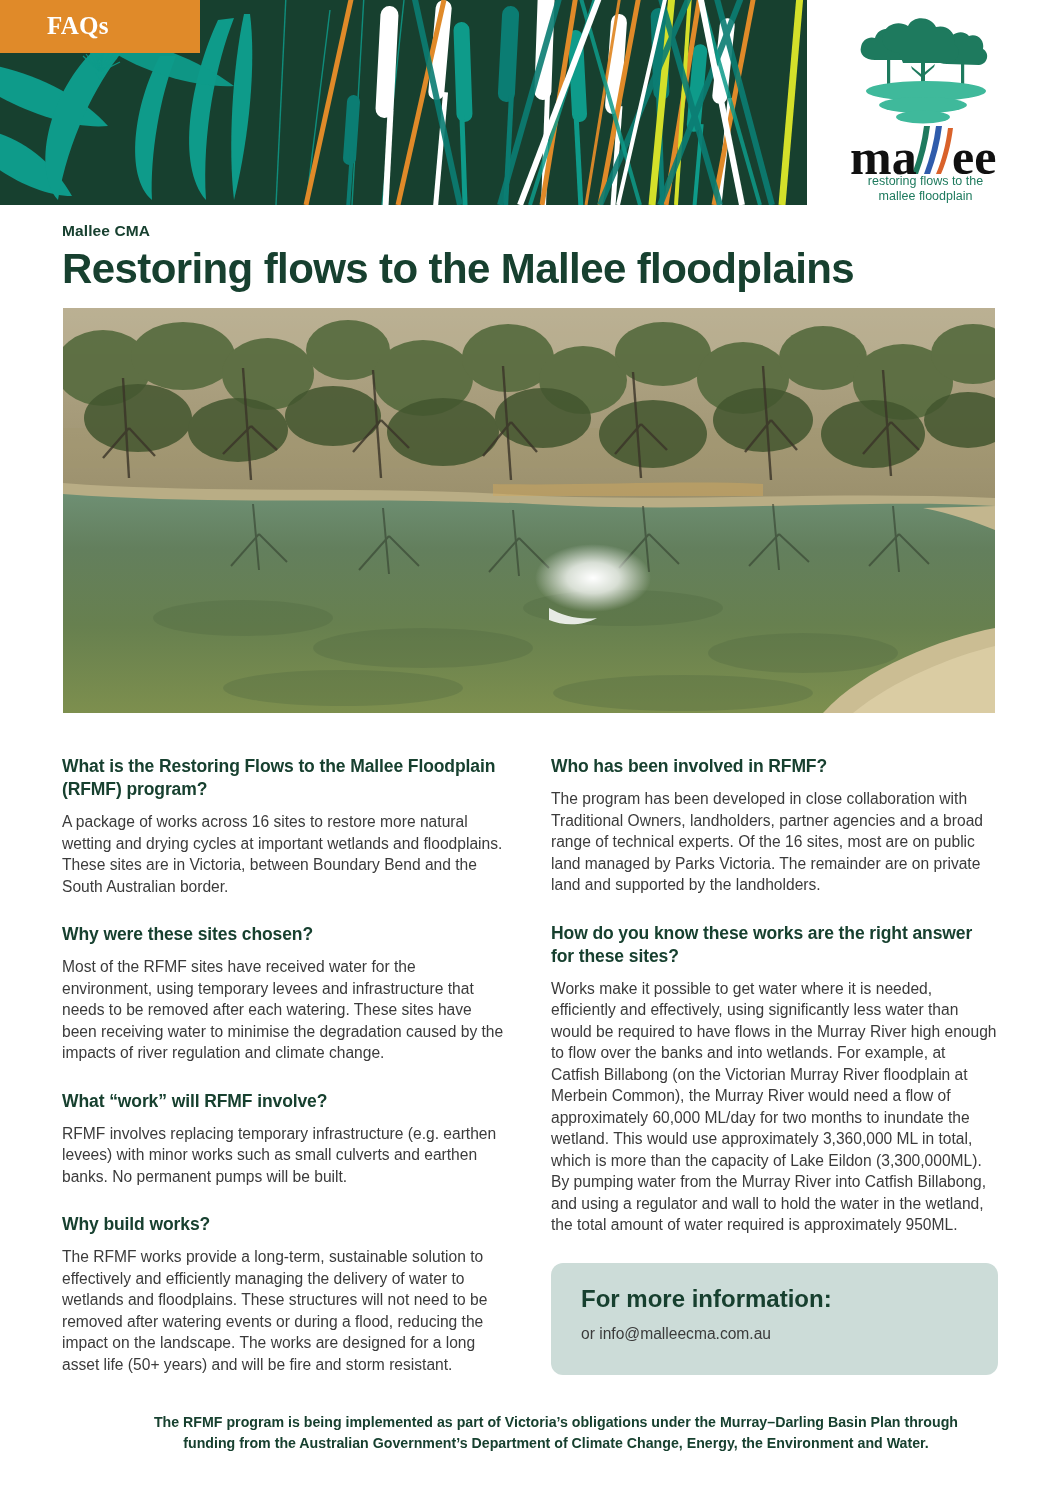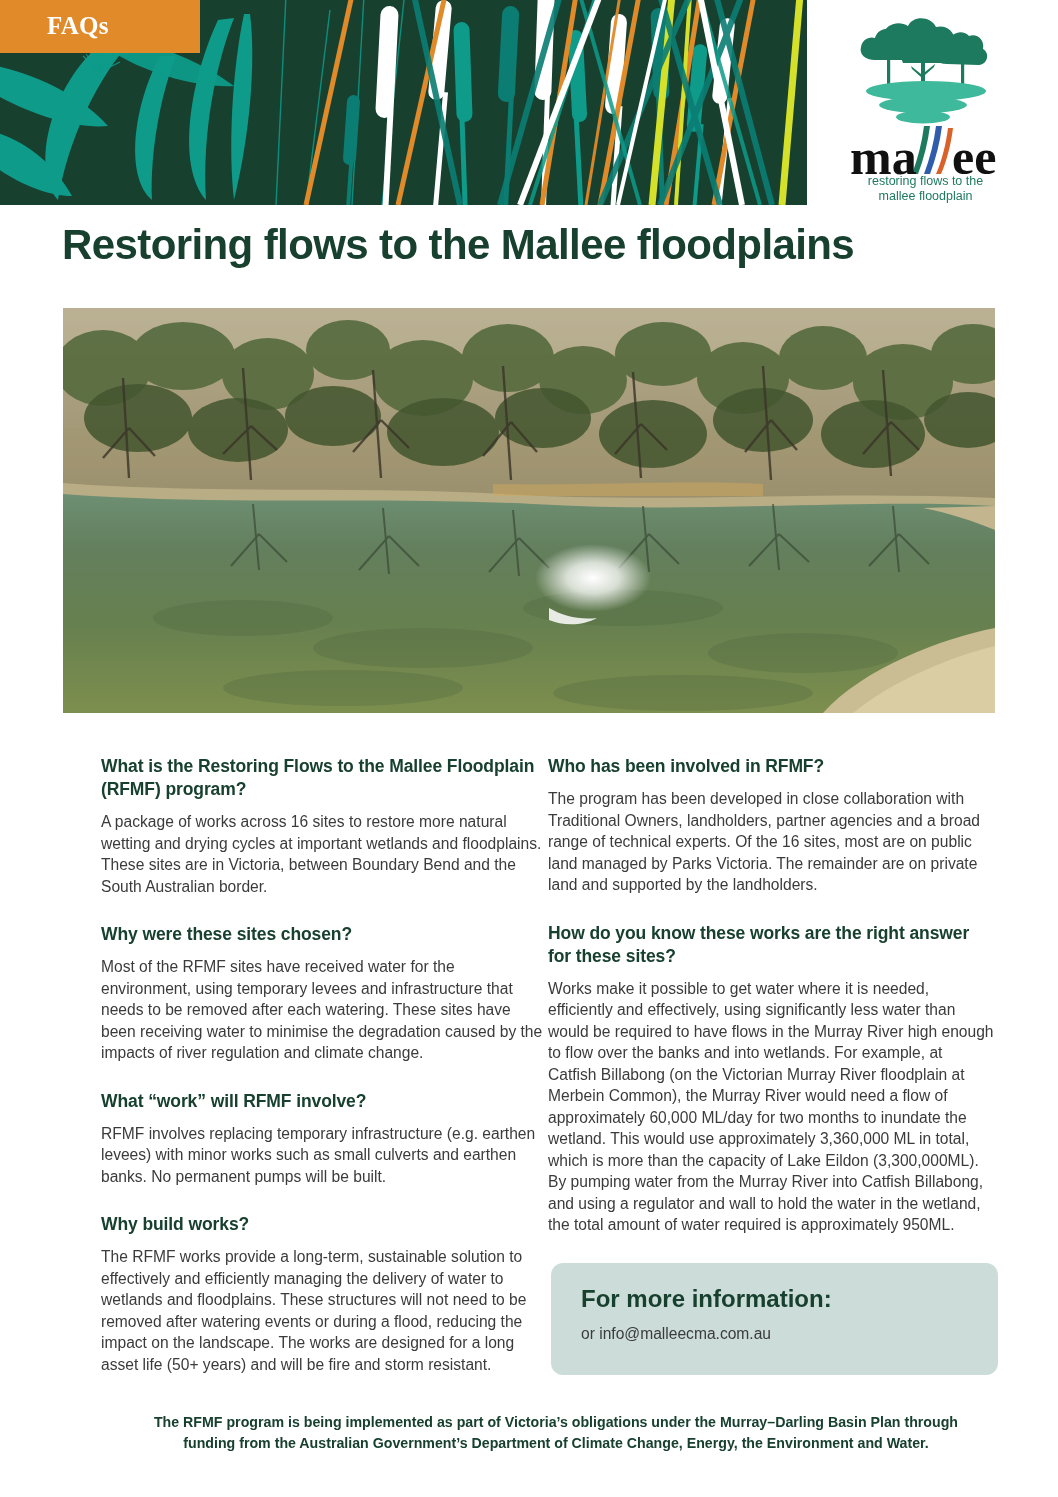--- a/index.html
+++ b/index.html
@@ -113,21 +113,21 @@
   }
   .hero svg { display:block; }
 
   
   .cols {
     position: absolute;
     left: 62px;
     top: 755px;
     width: 936px;
     display: flex;
-    margin-left: 39px;
+    gap: 42px;
   }
   .col { width: 447px; }
 
   h3.q {
     color: #17402F;
     font-size: 17.5px;
     font-weight: bold;
     line-height: 23px;
     margin: 0 0 10px 0;
     letter-spacing: -0.1px;
@@ -378,20 +378,21 @@
     </div>
 
     <div class="logo-tag">
       <div>restoring flows to the</div>
       <div>mallee floodplain</div>
     </div>
   </div>
 </div>
 
 <div class="title-block">
+  <div class="eyebrow">Mallee CMA</div>
   <h1 class="main-title">Restoring flows to the Mallee floodplains</h1>
 </div>
 
 <div class="hero">
   <svg width="932" height="405" viewBox="0 0 932 405" xmlns="http://www.w3.org/2000/svg">
     <defs>
       <linearGradient id="waterG" x1="0" y1="0" x2="0" y2="1">
         <stop offset="0%" stop-color="#6e8f73"></stop>
         <stop offset="25%" stop-color="#637f5d"></stop>
         <stop offset="60%" stop-color="#67804f"></stop>

